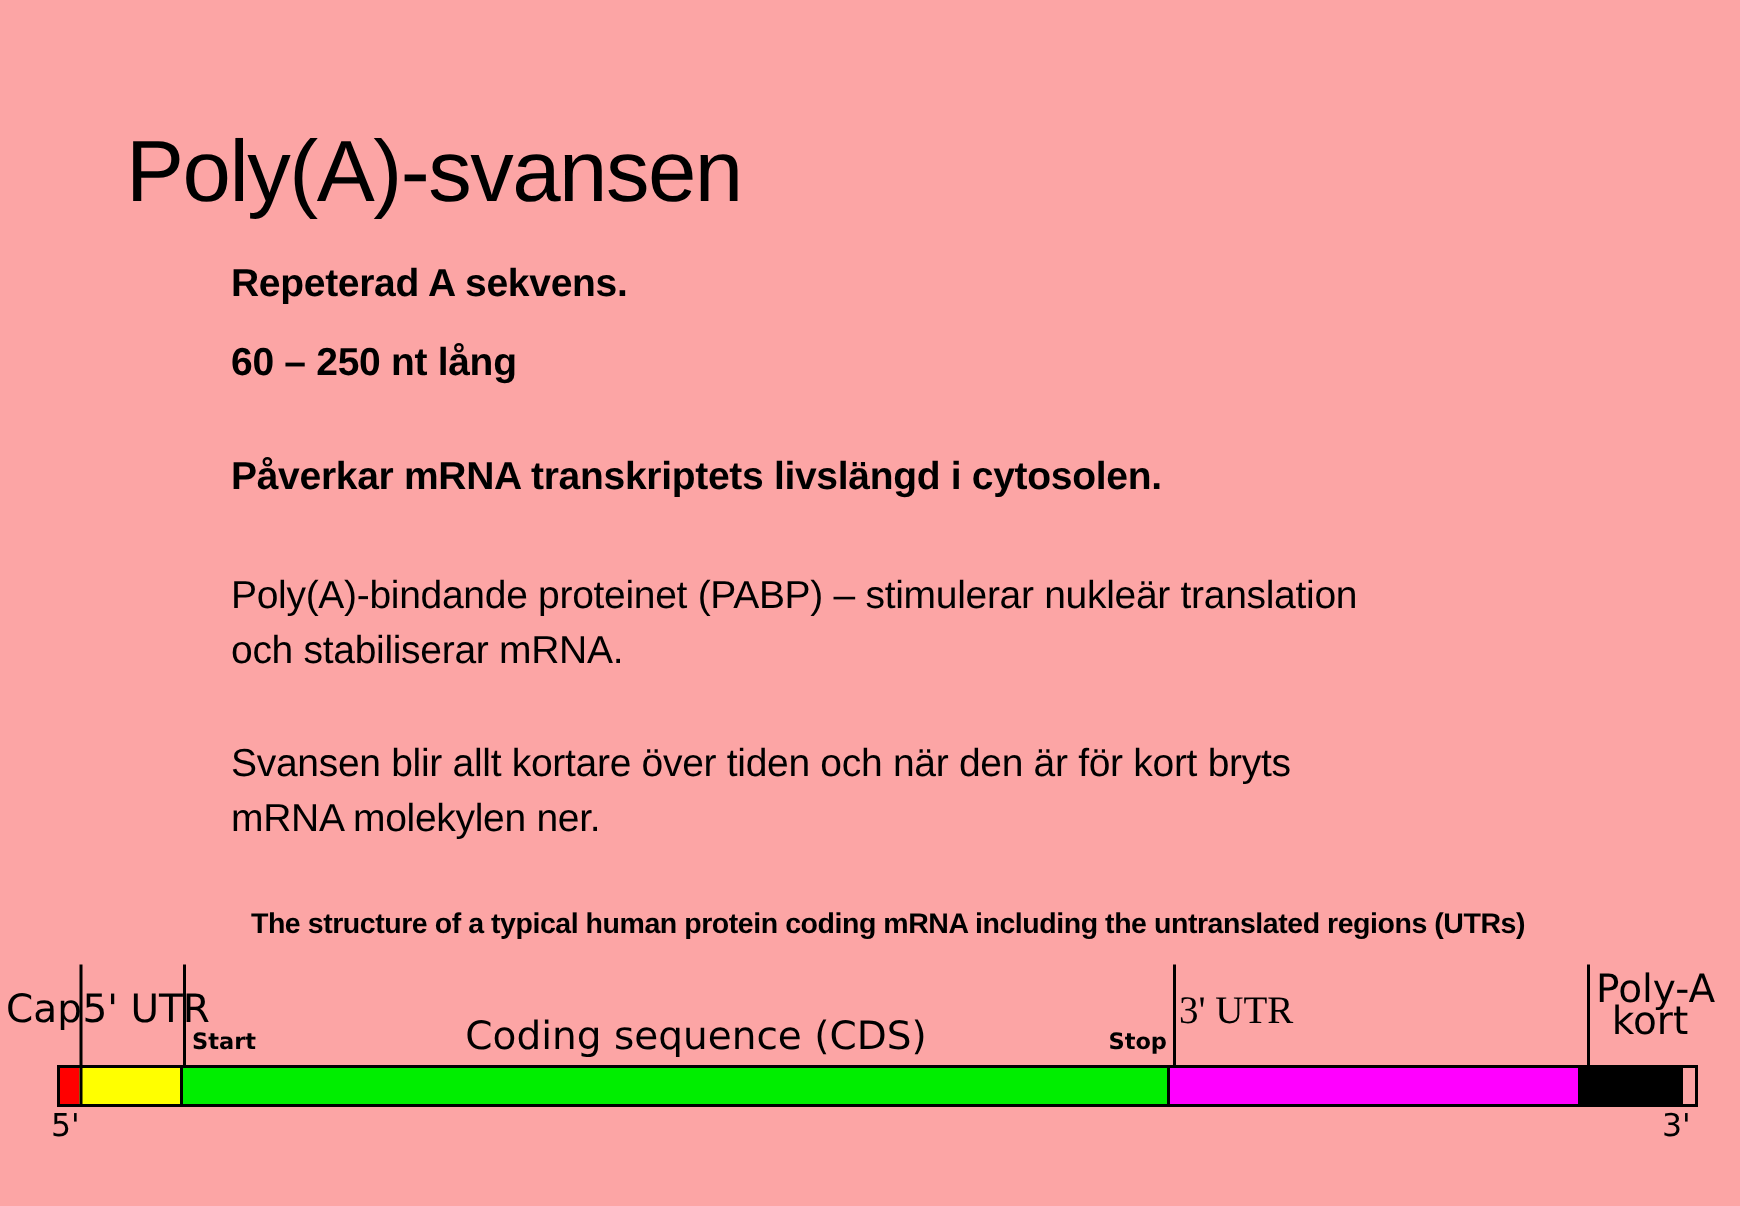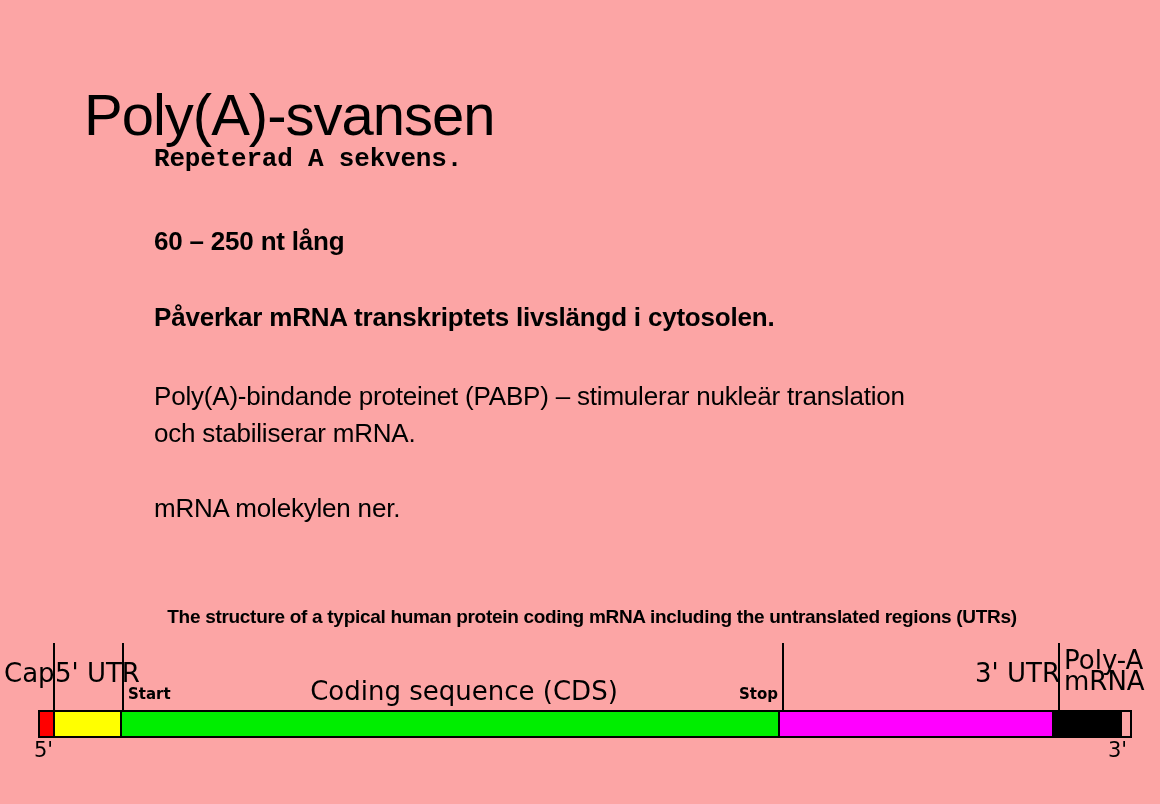--- a/index.html
+++ b/index.html
@@ -20,21 +20,21 @@
     line-height:1; white-space:nowrap;
   }
 
   
   .bullet {
     position:absolute; left:154px;
     font-size:26px; line-height:37px; letter-spacing:-0.2px;
     white-space:nowrap;
   }
   .bullet.bold { font-weight:700; }
-  .b1 { top:141px;font-family:Liberation Mono, monospace; }
+  .b1 { top:170px; }
   .b2 { top:223px; }
   .b3 { top:299px; }
   .b4 { top:378px; }
   .b5 { top:490px; }
 
   
   .diagram {
     position:absolute; left:0; top:600px; width:1160px; height:204px;
     font-family:"DejaVu Sans", sans-serif;
   }
@@ -49,21 +49,21 @@
     position:absolute; font-size:26px; line-height:23px; color:#000;
     white-space:nowrap;
   }
   .dsmall {
     position:absolute; font-size:15px; font-weight:700; line-height:17px;
     white-space:nowrap;
   }
   .lbl-cap   { left:4px;    top:62px; width:48px;  text-align:center; }
   .lbl-utr5  { left:55px;   top:62px; width:66px;  text-align:center; }
   .lbl-cds   { left:124px;  top:62px; width:680px; text-align:center;margin-top:18px; }
-  .lbl-utr3  { left:786px;  top:62px; width:274px; text-align:right; }
+  .lbl-utr3  { left:786px;  top:62px; width:274px; text-align:left;font-family:Liberation Serif, serif; }
   .lbl-polya { left:1064px; top:50px; width:72px;  text-align:center; line-height:21px; }
   .lbl-start { left:128px;  top:86px; }
   .lbl-stop  { left:600px;  top:86px; width:178px; text-align:right; }
   .lbl-5p    { left:34px;   top:139px; font-size:21px; }
   .lbl-3p    { left:1108px; top:139px; font-size:21px; }
 
   .vline {
     position:absolute; top:43px; height:67px; width:2px;
     background:#000;
   }
@@ -95,34 +95,35 @@
     <div>60 – 250 nt lång</div>
   </div>
   <div class="bullet b4">
     <div>Poly(A)-bindande proteinet (PABP) – stimulerar nukleär translation</div>
     <div>och stabiliserar mRNA.</div>
   </div>
   <div class="bullet bold b3">
     <div>Påverkar mRNA transkriptets livslängd i cytosolen.</div>
   </div>
   <div class="bullet b5">
+    <div>Svansen blir allt kortare över tiden och när den är för kort bryts</div>
     <div>mRNA molekylen ner.</div>
   </div>
 
   <div class="diagram">
 
     <div class="diagram-title">The structure of a typical human protein coding mRNA including the untranslated regions (UTRs)</div>
 
     <div class="dlabel lbl-cap">Cap</div>
     <div class="dlabel lbl-utr5">5' UTR</div>
     <div class="dlabel lbl-cds">Coding sequence (CDS)</div>
     <div class="dlabel lbl-utr3">3' UTR</div>
     <div class="dlabel lbl-polya">
       <div>Poly-A</div>
-      <div>mRNA</div>
+      <div>kort</div>
     </div>
 
     <div class="dsmall lbl-start">Start</div>
     <div class="dsmall lbl-stop">Stop</div>
 
     <div class="vline vl-1"></div>
     <div class="vline vl-2"></div>
     <div class="vline vl-3"></div>
     <div class="vline vl-4"></div>
 

